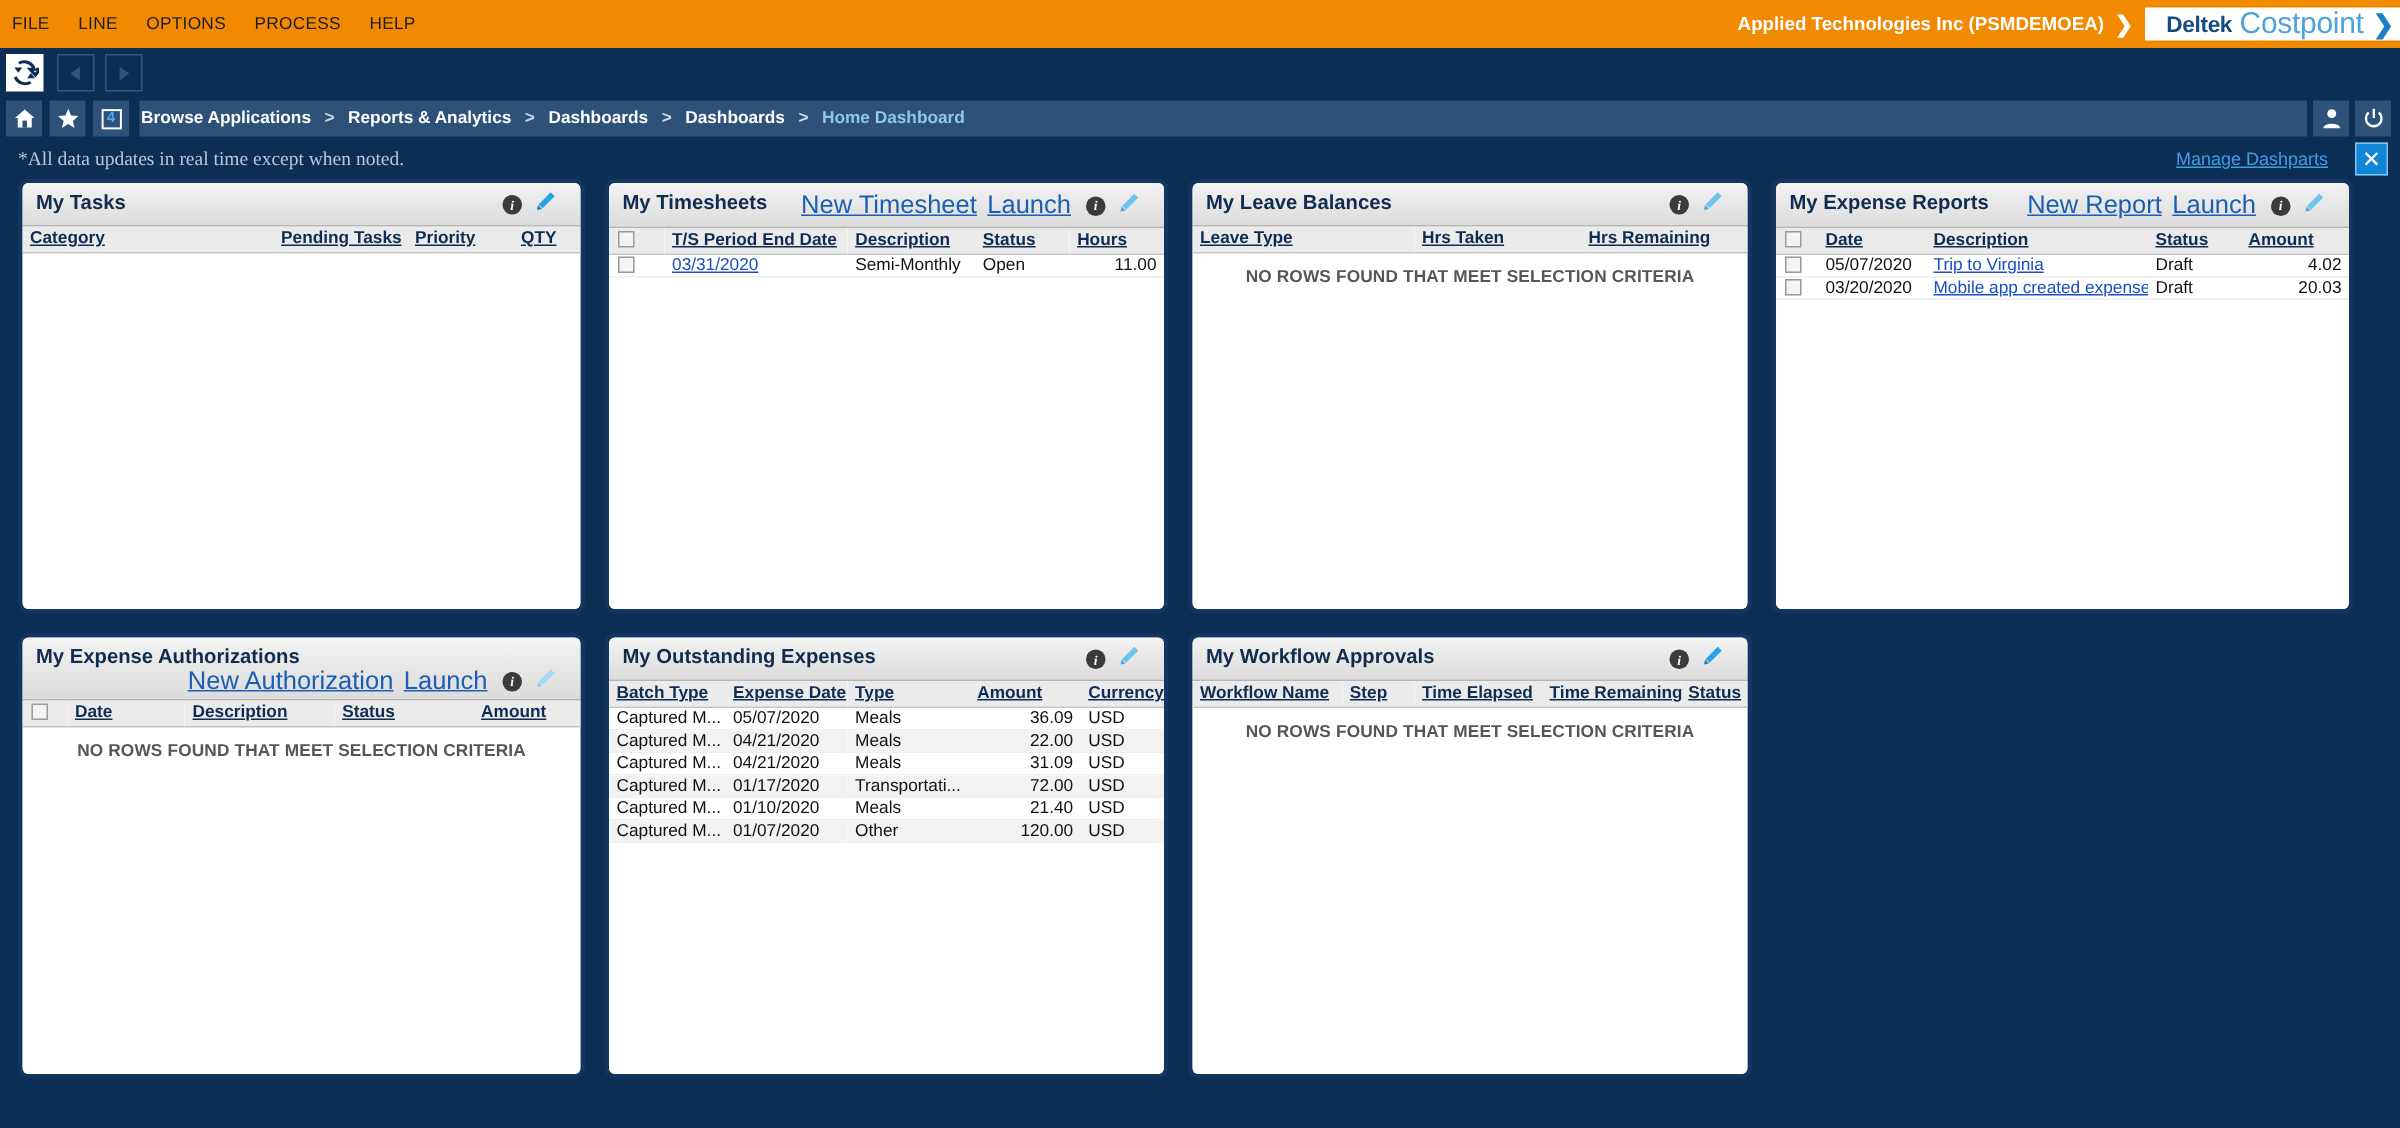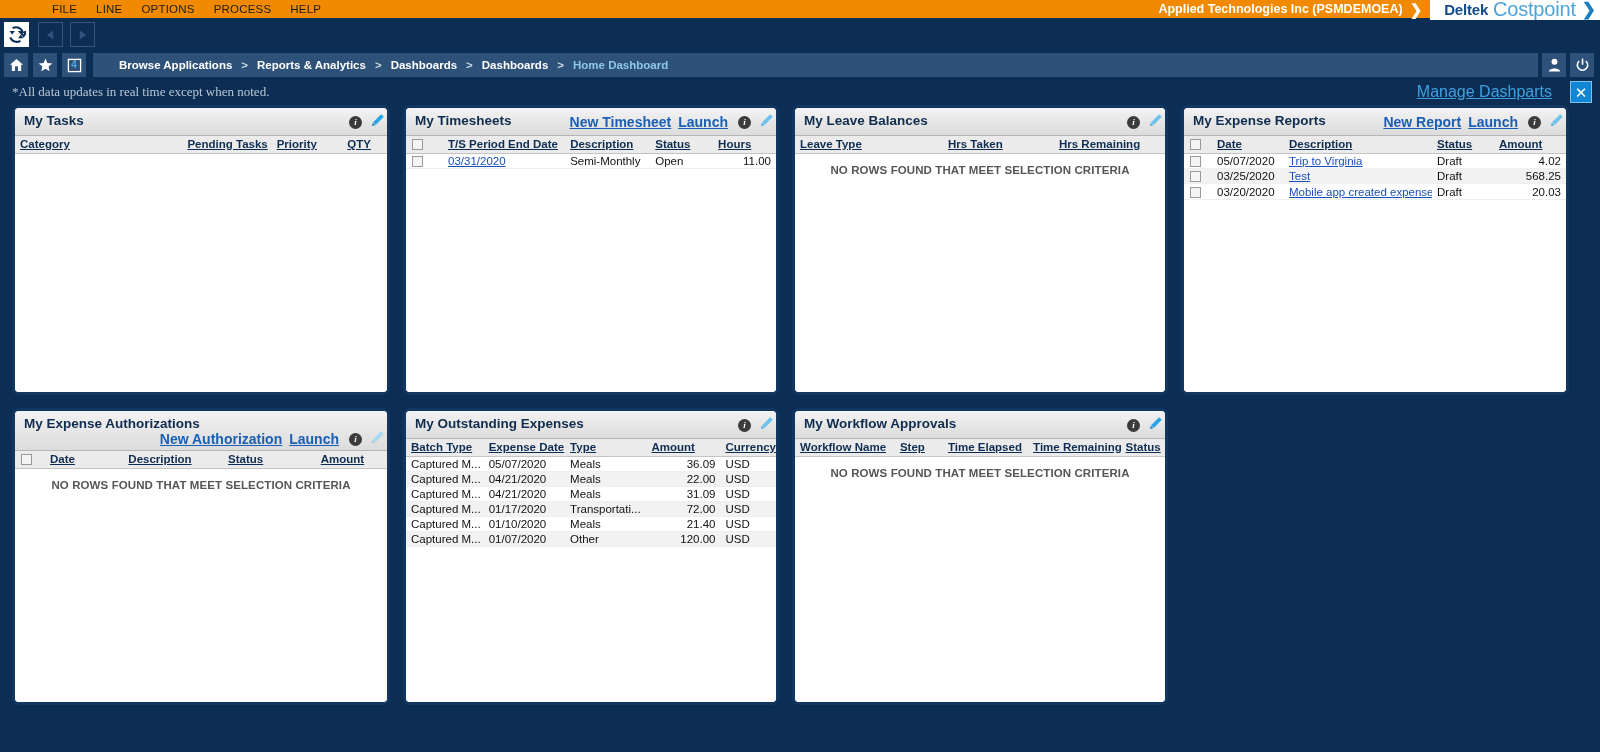--- a/index.html
+++ b/index.html
@@ -6,25 +6,24 @@
   html, body {
     width: 1600px; height: 752px;
     background: #0c2e55;
     font-family: "Liberation Sans", sans-serif;
     overflow: hidden;
   }
 
   
   .menubar {
     position: relative;
-    height: 18px;
+    height: 32px;
     background: #f18a00;
     display: flex;
     align-items: center;
-    padding-left: 44px;
   }
   .menubar .menu-items { display: flex; align-items: center; padding-left: 8px; }
   .menubar .menu-item {
     color: #1d1d1d;
     font-size: 11.5px;
     padding: 0 13px 0 0;
     margin-right: 6px;
     letter-spacing: .2px;
     cursor: default;
     white-space: nowrap;
@@ -88,21 +87,21 @@
     display: flex; align-items: center; justify-content: center;
     margin-right: 5px;
     cursor: pointer;
     flex: 0 0 auto;
   }
   .crumbs {
     flex: 1;
     height: 24px;
     background: #2d5179;
     display: flex; align-items: center;
-    padding-left: 26px;
+    padding-left: 1px;
     margin-left: 2px;
     margin-right: 0;
     overflow: hidden;
     white-space: nowrap;
   }
   .crumb {
     color: #ffffff; font-size: 11.5px; font-weight: bold;
     cursor: pointer;
   }
   .crumb.active { color: #8fc7ea; }
@@ -121,21 +120,21 @@
     display: flex; align-items: center;
     padding: 0 8px 0 12px;
   }
   .note-text {
     color: #b9c6d4;
     font-family: "Liberation Serif", serif;
     font-size: 13px;
   }
   .noterow .gap { flex: 1; }
   .manage-link {
-    color: #3fa0e0; font-size: 16px;
+    color: #3fa0e0; font-size: 12px;
     text-decoration: underline;
     cursor: pointer;
     margin-right: 18px;
     font-family: "Liberation Sans", sans-serif;
   }
   .close-x {
     width: 22px; height: 22px;
     background: #1286d4;
     border: 1px solid #7fc2ec;
     color: #ffffff;
@@ -157,35 +156,35 @@
     border-radius: 7px;
     overflow: hidden;
     display: flex;
     flex-direction: column;
   }
   .panel-head {
     background: linear-gradient(to bottom, #f3f3f3 0%, #e6e6e6 55%, #dcdcdc 100%);
     border-bottom: 1px solid #b6b6b6;
     display: flex;
     align-items: flex-start;
-    padding: 5px 2px 4px 9px;
+    padding: 5px 16px 4px 9px;
     min-height: 25px;
     position: relative;
   }
   .panel-title {
     color: #102c4e;
     font-size: 13.5px;
     font-weight: bold;
     white-space: nowrap;
     line-height: 16px;
   }
   .head-spacer { flex: 1; }
   .head-actions { display: flex; align-items: center; gap: 7px; white-space: nowrap; }
   .head-link {
-    color: #1a5fb4; font-size: 14px; font-weight: bold;
+    color: #1a5fb4; font-size: 17px; font-weight: normal;
     text-decoration: underline; cursor: pointer;
   }
   .icon-info {
     width: 13px; height: 13px; border-radius: 50%;
     background: #3b3b3b; color: #ffffff;
     font-size: 9px; font-weight: bold; font-style: italic;
     font-family: "Liberation Serif", serif;
     display: flex; align-items: center; justify-content: center;
     cursor: pointer;
     margin-left: 3px;
@@ -497,27 +496,20 @@
           </tr>
         </thead>
         <tbody>
           <tr>
             <td class="chkcell"><span class="chk"></span></td>
             <td>05/07/2020</td>
             <td><span class="link">Trip to Virginia</span></td>
             <td>Draft</td>
             <td class="ta-r">4.02</td>
           </tr>
-          <tr class="alt">
-            <td class="chkcell"><span class="chk"></span></td>
-            <td>03/25/2020</td>
-            <td><span class="link">Test</span></td>
-            <td>Draft</td>
-            <td class="ta-r">568.25</td>
-          </tr>
           <tr>
             <td class="chkcell"><span class="chk"></span></td>
             <td>03/20/2020</td>
             <td><span class="link">Mobile app created expense rep</span></td>
             <td>Draft</td>
             <td class="ta-r">20.03</td>
           </tr>
         </tbody>
       </table>
     </div>

